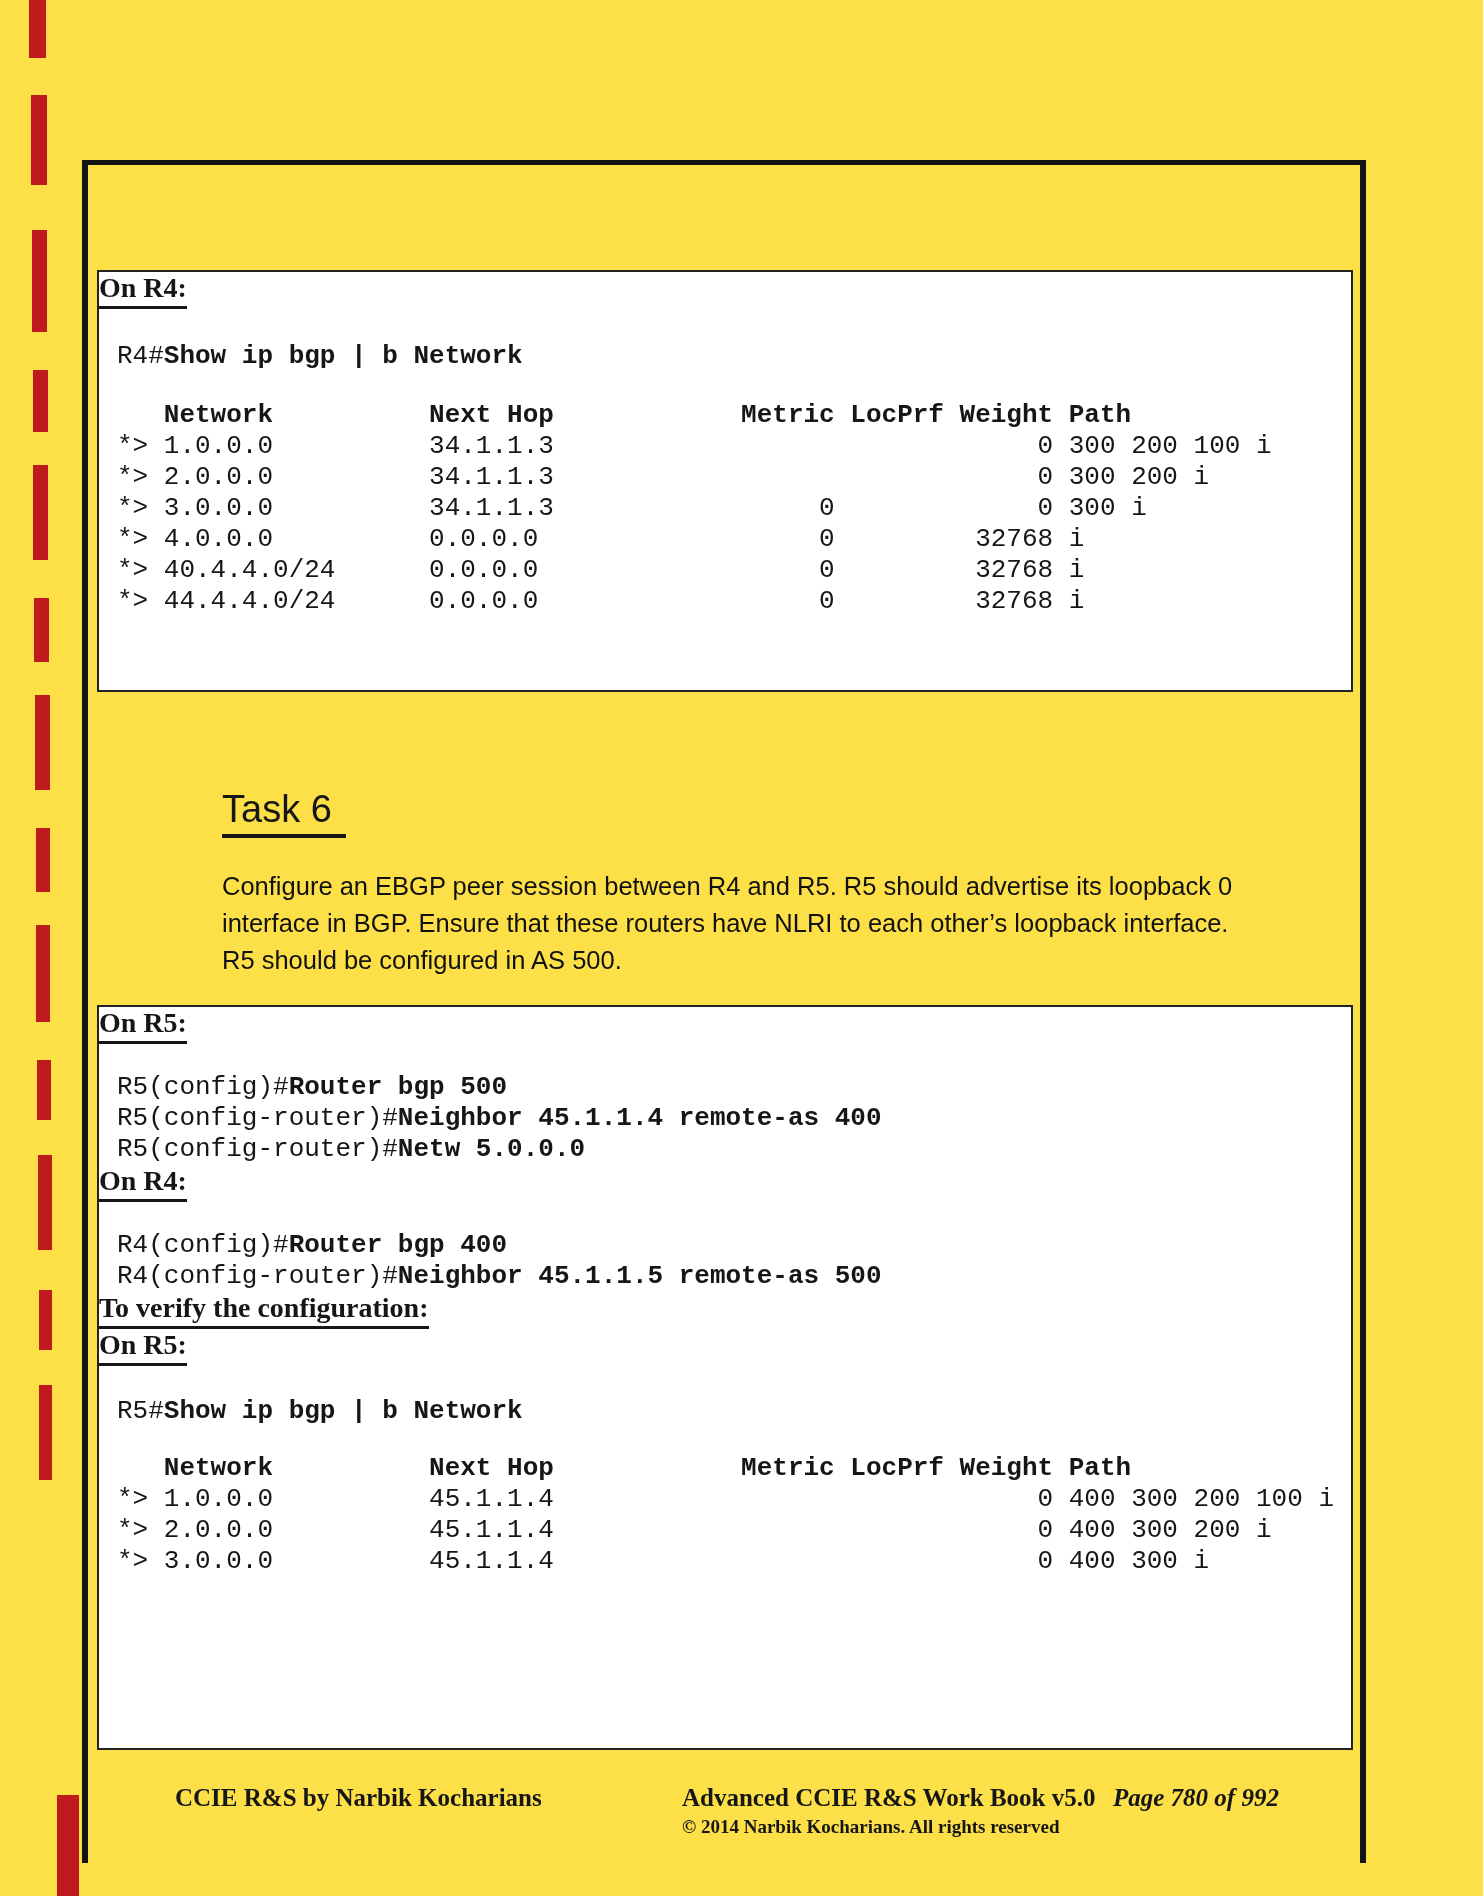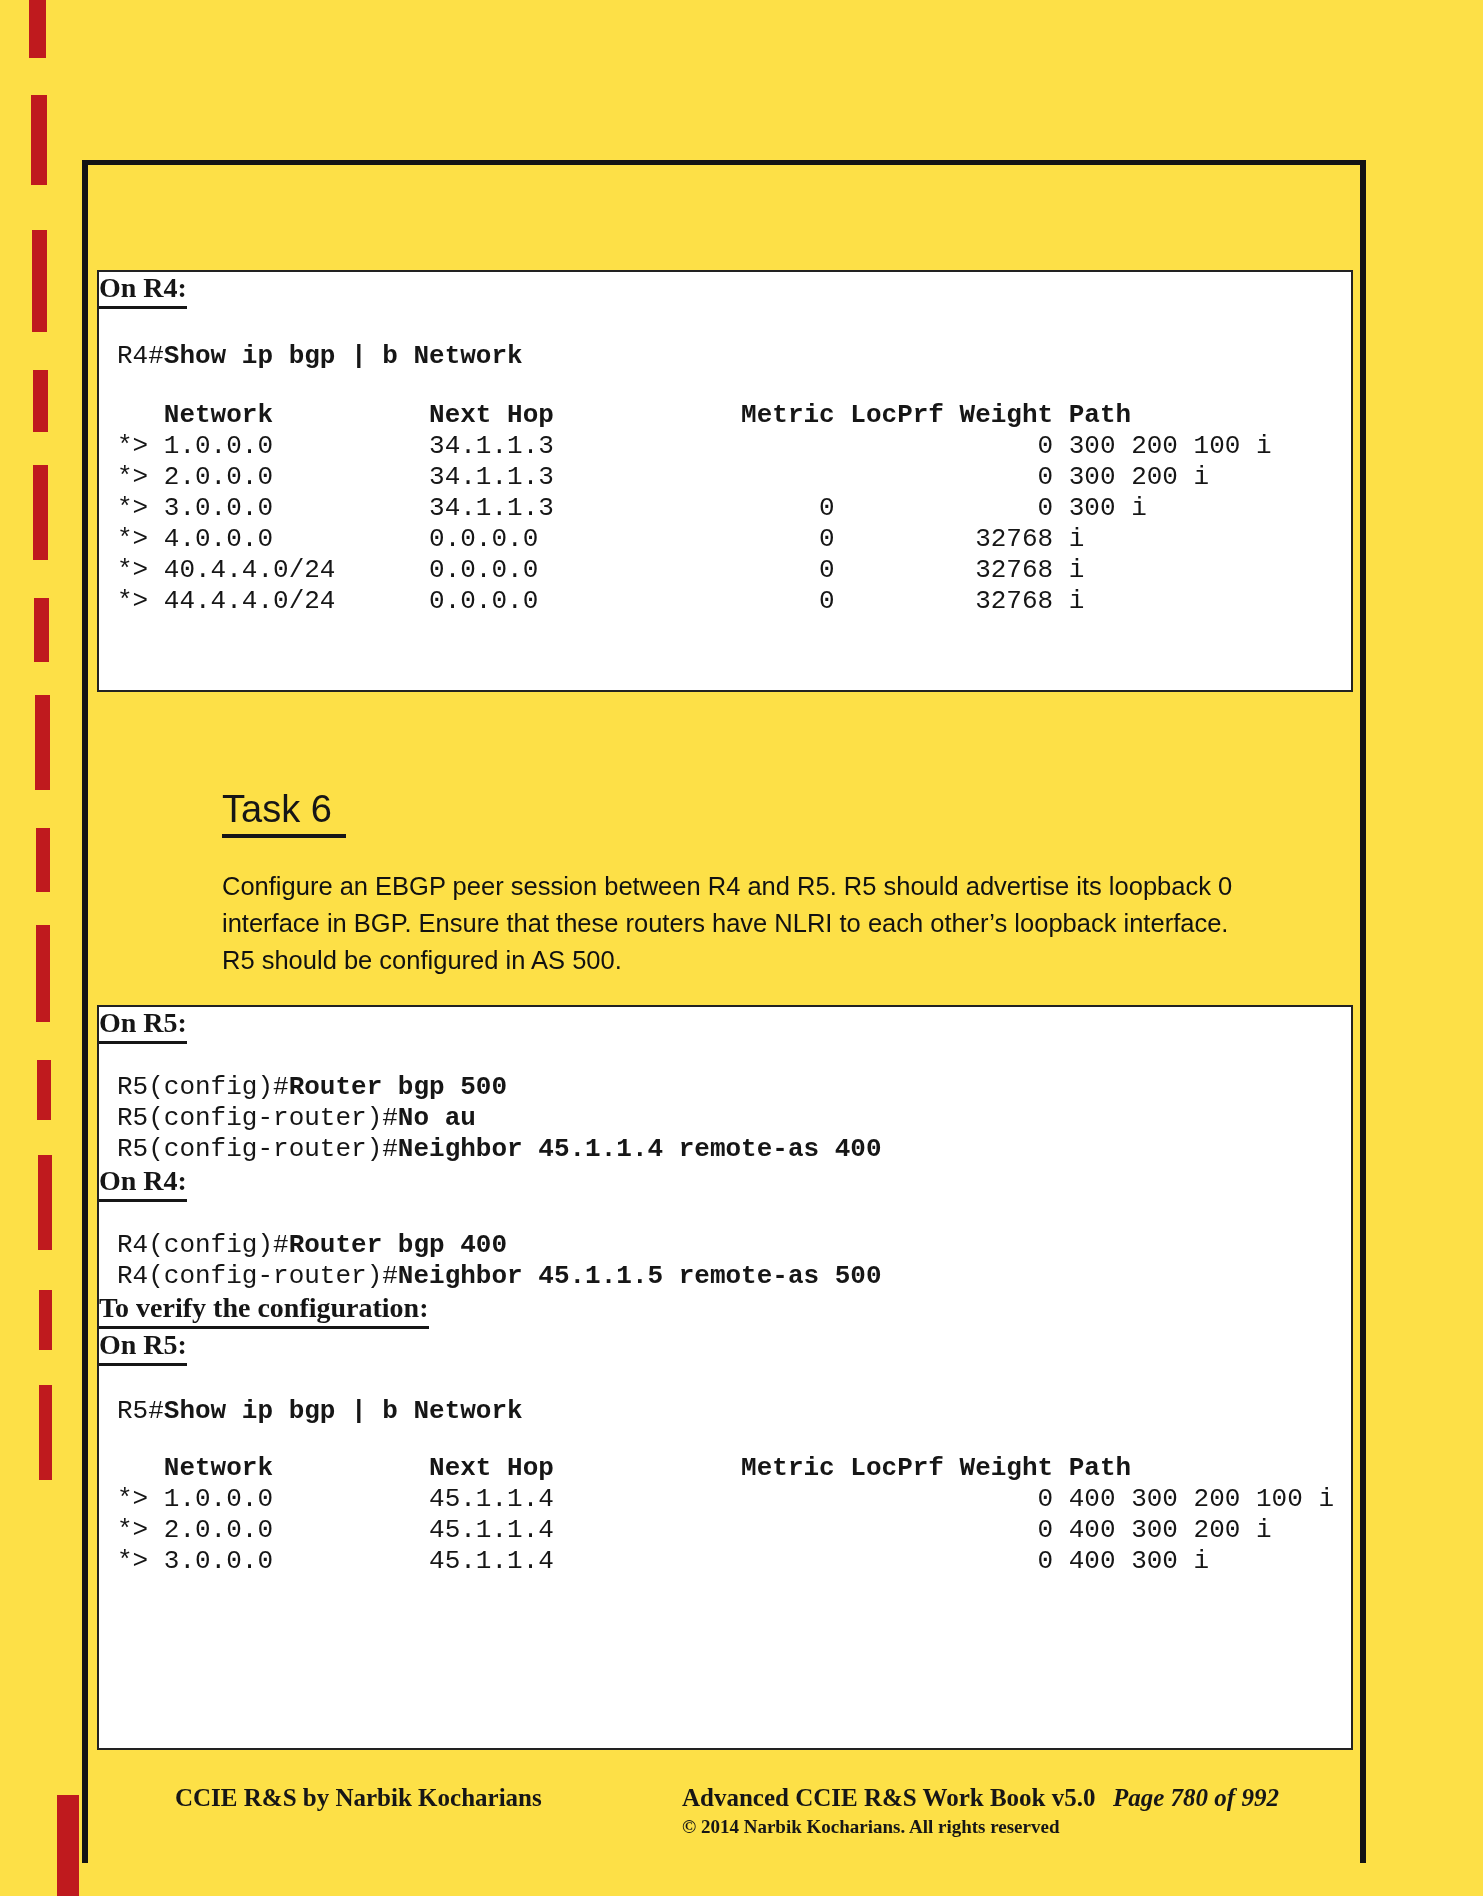--- a/index.html
+++ b/index.html
@@ -88,22 +88,22 @@
   <div class="task">
     <h1><span>Task 6</span></h1>
     <p>Configure an EBGP peer session between R4 and R5. R5 should advertise its loopback 0 interface in BGP. Ensure that these routers have NLRI to each other’s loopback interface. R5 should be configured in AS 500.</p>
   </div>
 
   <div class="box box2">
     <h2 class="scan-head b2-h1"><span>On R5:</span></h2>
 
     <div class="b2-cfg1">
       <div class="cmdline"><span>R5(config)#</span><b>Router bgp 500</b></div>
-      <div class="cmdline"><span>R5(config-router)#</span><b>No au</b></div>
       <div class="cmdline"><span>R5(config-router)#</span><b>Neighbor 45.1.1.4 remote-as 400</b></div>
+      <div class="cmdline"><span>R5(config-router)#</span><b>Netw 5.0.0.0</b></div>
     </div>
 
     <h2 class="scan-head b2-h2"><span>On R4:</span></h2>
 
     <div class="b2-cfg2">
       <div class="cmdline"><span>R4(config)#</span><b>Router bgp 400</b></div>
       <div class="cmdline"><span>R4(config-router)#</span><b>Neighbor 45.1.1.5 remote-as 500</b></div>
     </div>
 
     <h2 class="scan-head b2-verify"><span>To verify the configuration:</span></h2>

